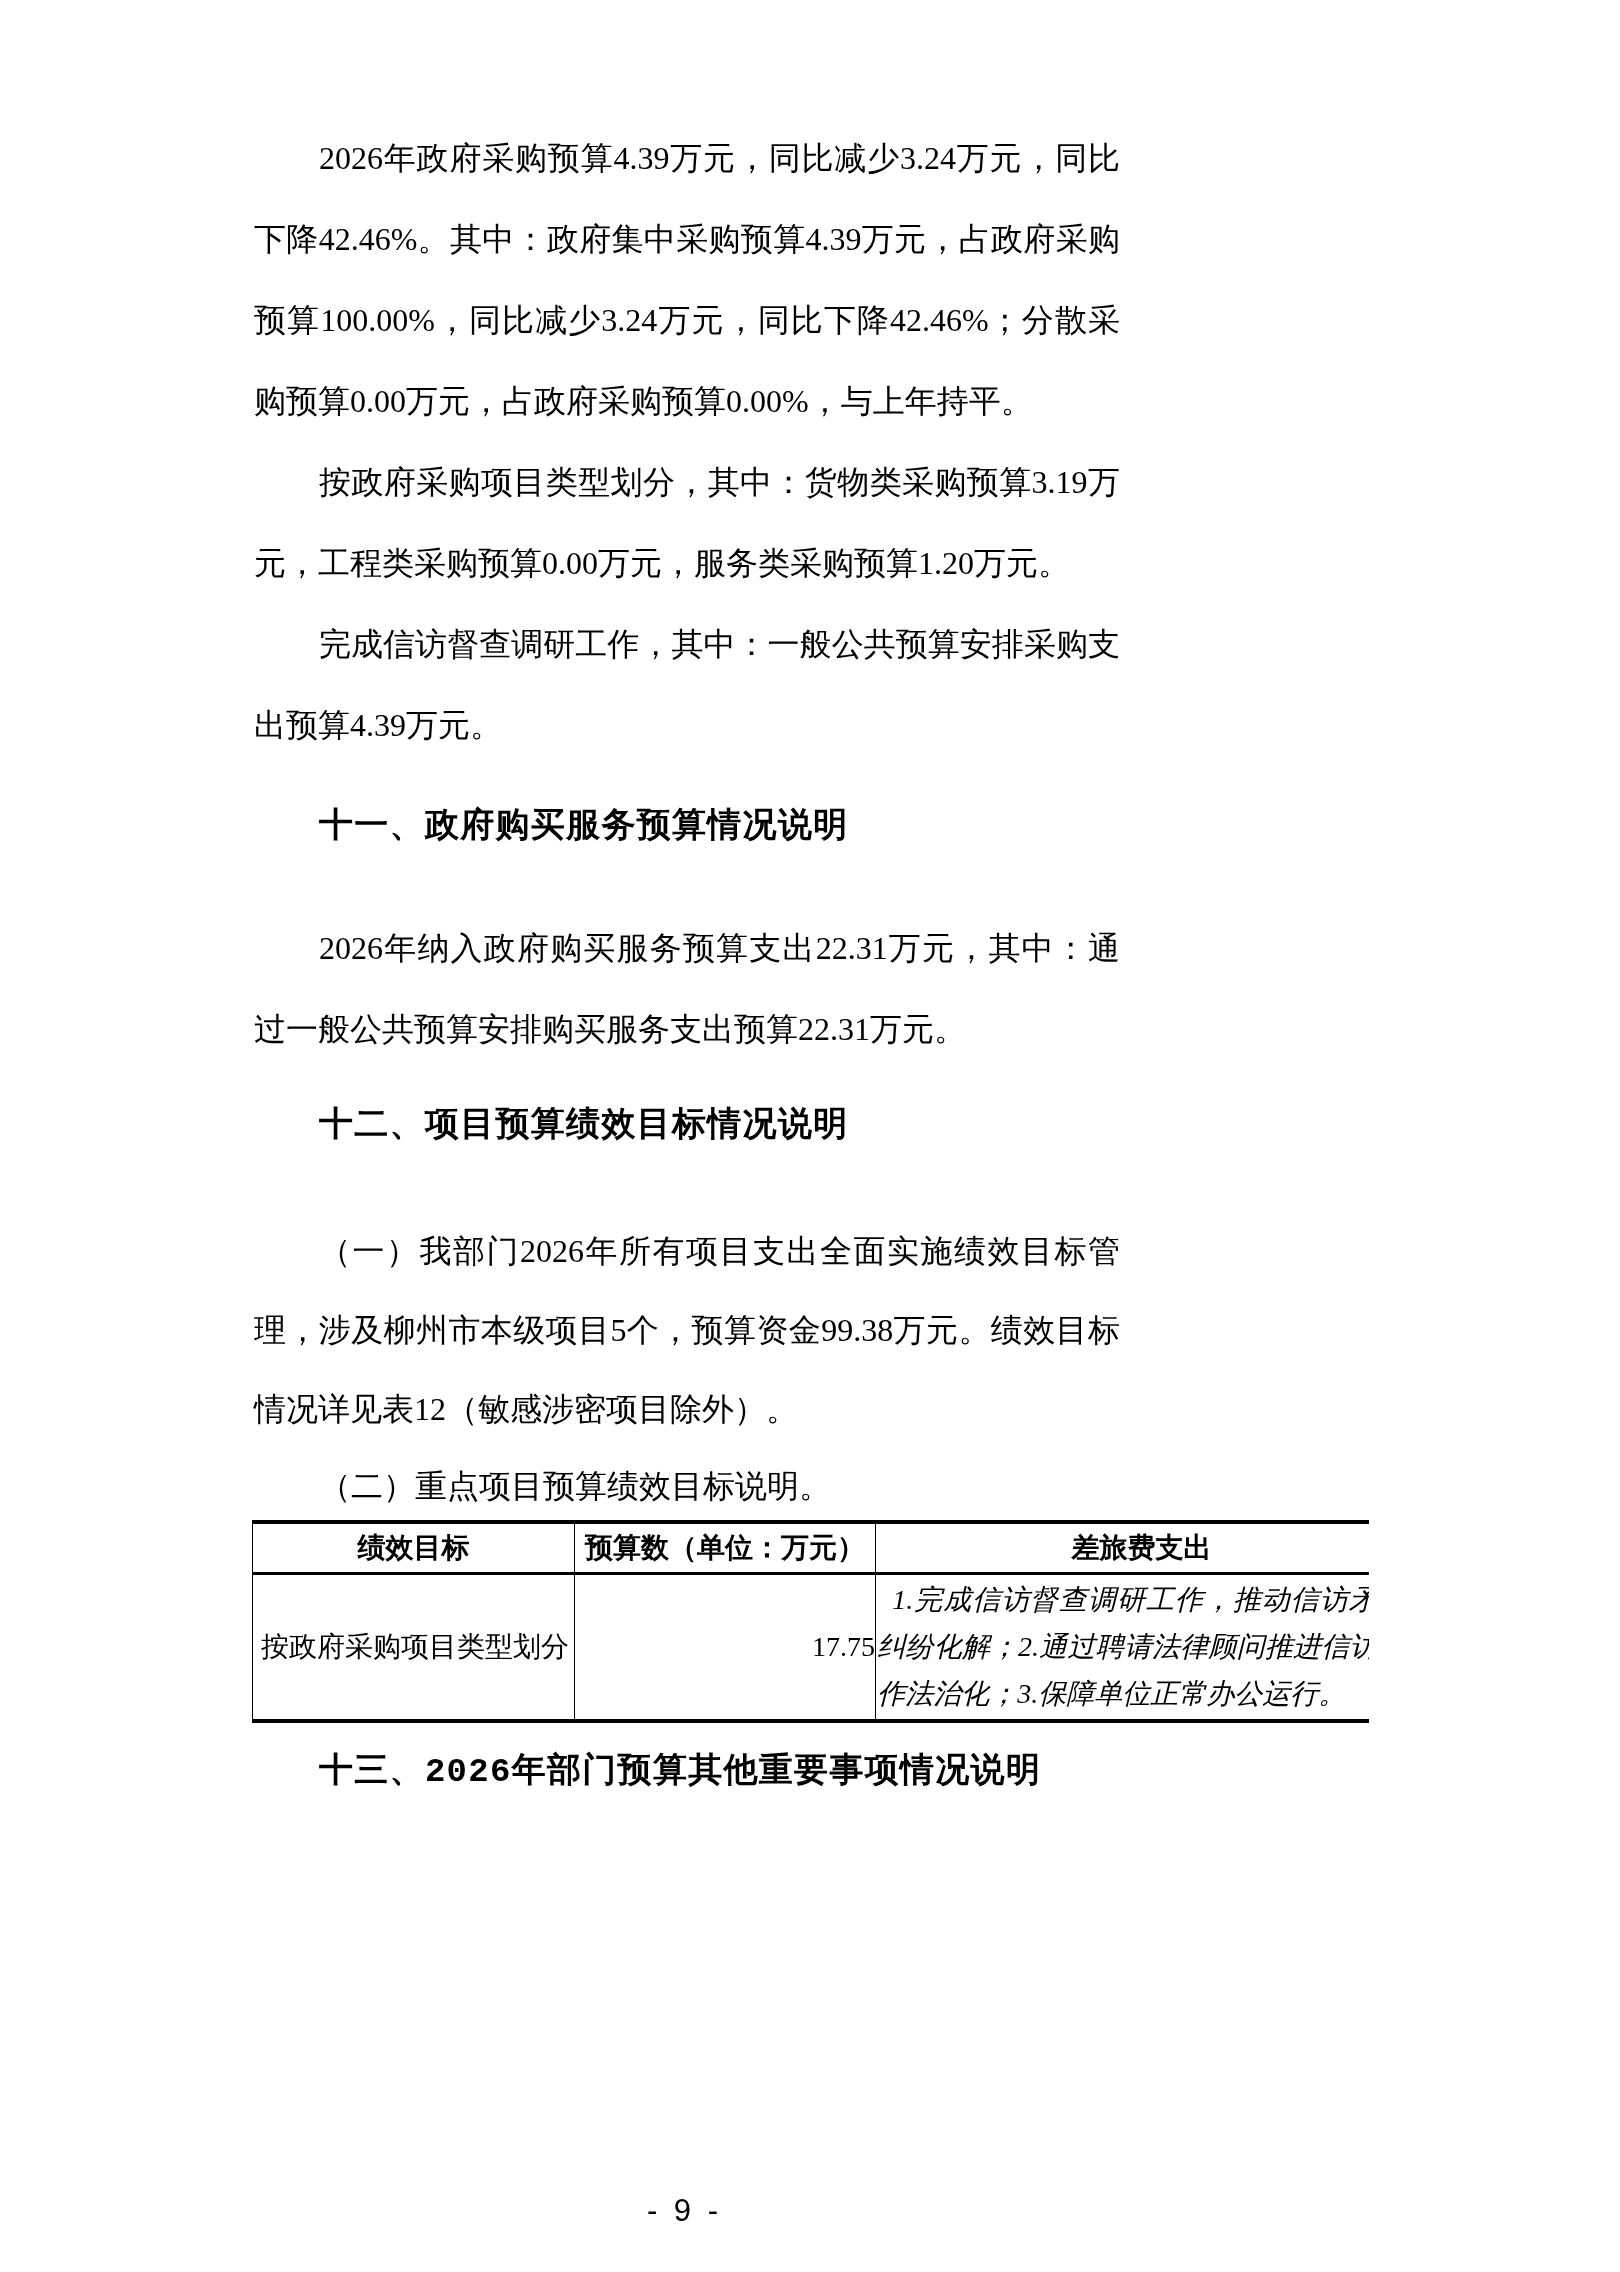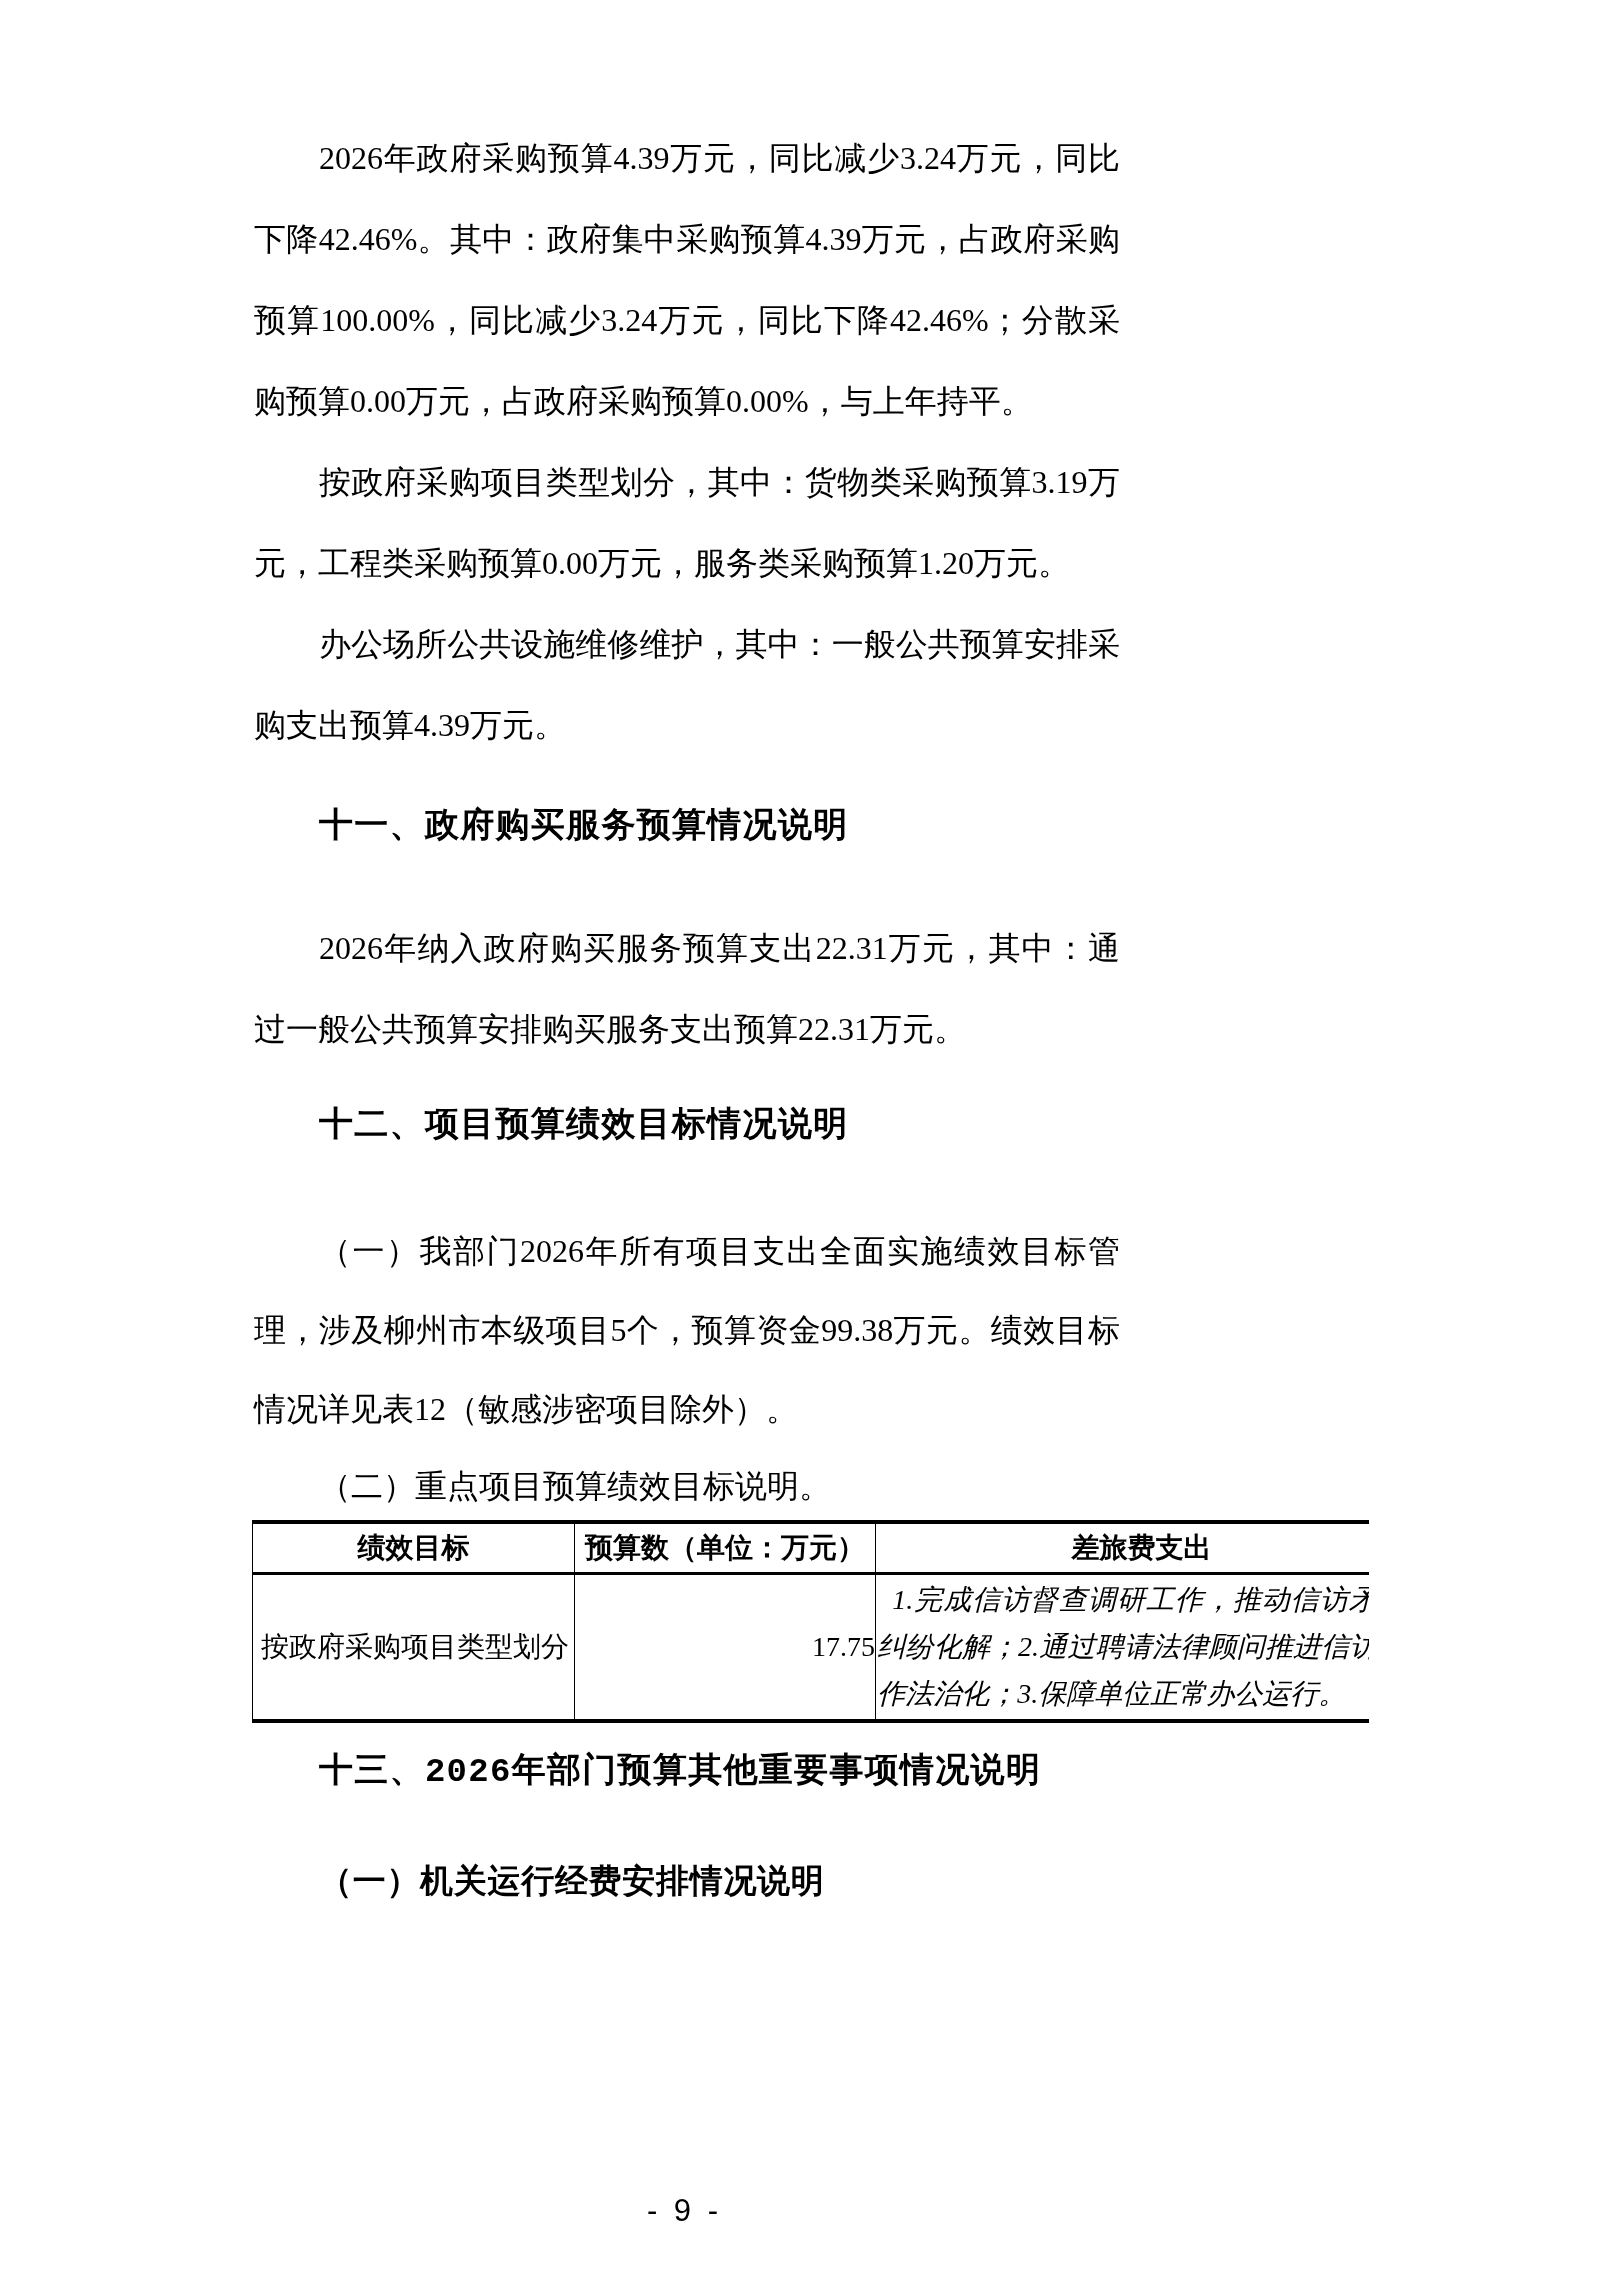--- a/index.html
+++ b/index.html
@@ -111,21 +111,21 @@
 </style>
 </head>
 <body>
 
 <div class="page">
 
   <p class="body" id="p1">2026年政府采购预算4.39万元，同比减少3.24万元，同比下降42.46%。其中：政府集中采购预算4.39万元，占政府采购预算100.00%，同比减少3.24万元，同比下降42.46%；分散采购预算0.00万元，占政府采购预算0.00%，与上年持平。</p>
 
   <p class="body" id="p2">按政府采购项目类型划分，其中：货物类采购预算3.19万元，工程类采购预算0.00万元，服务类采购预算1.20万元。</p>
 
-  <p class="body" id="p3">办公场所公共设施维修维护，其中：一般公共预算安排采购支出预算4.39万元。</p>
+  <p class="body" id="p3">完成信访督查调研工作，其中：一般公共预算安排采购支出预算4.39万元。</p>
 
   <h2 class="hd" id="h11">十一、政府购买服务预算情况说明</h2>
 
   <p class="body" id="p4">2026年纳入政府购买服务预算支出22.31万元，其中：通过一般公共预算安排购买服务支出预算22.31万元。</p>
 
   <h2 class="hd" id="h12">十二、项目预算绩效目标情况说明</h2>
 
   <p class="body" id="p5">（一）我部门2026年所有项目支出全面实施绩效目标管理，涉及柳州市本级项目5个，预算资金99.38万元。绩效目标情况详见表12（敏感涉密项目除外）。</p>
 
   <p class="body" id="p6">（二）重点项目预算绩效目标说明。</p>
@@ -147,19 +147,18 @@
       <tr>
         <td class="cell-name">按政府采购项目类型划分</td>
         <td class="cell-budget">17.75</td>
         <td class="cell-target">1.完成信访督查调研工作，推动信访矛盾纠纷化解；2.通过聘请法律顾问推进信访工作法治化；3.保障单位正常办公运行。</td>
       </tr>
     </tbody>
   </table>
 
   <h2 class="hd" id="h13">十三、2026年部门预算其他重要事项情况说明</h2>
 
-  <h3 class="hd3" id="h13b">（一）机关运行经费安排情况说明</h3>
 
 
   <div class="footer">- 9 -</div>
 
 </div>
 
 
 </body></html>

